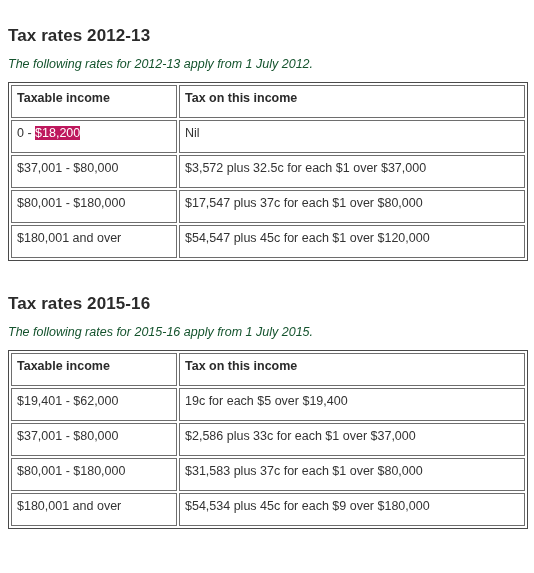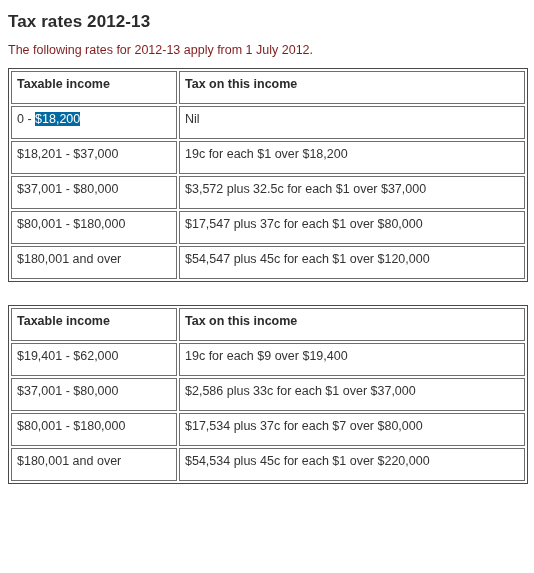--- a/index.html
+++ b/index.html
@@ -19,32 +19,33 @@
   .page {
     padding: 6px 8px 0 8px;
     box-sizing: border-box;
     width: 534px;
   }
 
   h2.section-heading {
     font-size: 17px;
     font-weight: bold;
     color: #2b2b2b;
-    margin: 6px 0 0 0;
+    margin: 20px 0 0 0;
     padding: 0;
     line-height: 20px;
     letter-spacing: 0.1px;
   }
 
   p.section-intro {
     font-size: 12.5px;
-    color: #7f1d1d;
+    color: #14532d;
     margin: 11px 0 0 0;
     padding: 0;
     line-height: 15px;
+    font-style: italic;
   }
 
   table.rates-table {
     border-collapse: separate;
     border-spacing: 2px;
     border: 1px solid #4a4a4a;
     width: 516px;
     margin: 10px 8px 0 0;
     background: #ffffff;
     table-layout: fixed;
@@ -67,21 +68,21 @@
 
   table.rates-table th {
     font-weight: bold;
     color: #2b2b2b;
   }
 
   table.rates-table col.col-income { width: 166px; }
   table.rates-table col.col-tax { width: 346px; }
 
   .sel-highlight {
-    background: #0369a1;
+    background: #be185d;
     color: #ffffff;
   }
 
   .spacer-between {
     height: 13px;
   }
 </style>
 </head>
 <body>
 
@@ -101,66 +102,64 @@
         <th>Taxable income</th>
         <th>Tax on this income</th>
       </tr>
     </thead>
     <tbody>
       <tr>
         <td><span>0 - </span><span class="sel-highlight">$18,200</span></td>
         <td>Nil</td>
       </tr>
       <tr>
-        <td>$18,201 - $37,000</td>
-        <td>19c for each $1 over $18,200</td>
-      </tr>
-      <tr>
         <td>$37,001 - $80,000</td>
         <td>$3,572 plus 32.5c for each $1 over $37,000</td>
       </tr>
       <tr>
         <td>$80,001 - $180,000</td>
         <td>$17,547 plus 37c for each $1 over $80,000</td>
       </tr>
       <tr>
         <td>$180,001 and over</td>
         <td>$54,547 plus 45c for each $1 over $120,000</td>
       </tr>
     </tbody>
   </table>
 
   <div class="spacer-between"></div>
 
+  <h2 class="section-heading">Tax rates 2015-16</h2>
 
+  <p class="section-intro">The following rates for 2015-16 apply from 1 July 2015.</p>
 
   <table class="rates-table">
     <colgroup>
       <col class="col-income">
       <col class="col-tax">
     </colgroup>
     <thead>
       <tr>
         <th>Taxable income</th>
         <th>Tax on this income</th>
       </tr>
     </thead>
     <tbody>
       <tr>
         <td>$19,401 - $62,000</td>
-        <td>19c for each $9 over $19,400</td>
+        <td>19c for each $5 over $19,400</td>
       </tr>
       <tr>
         <td>$37,001 - $80,000</td>
         <td>$2,586 plus 33c for each $1 over $37,000</td>
       </tr>
       <tr>
         <td>$80,001 - $180,000</td>
-        <td>$17,534 plus 37c for each $7 over $80,000</td>
+        <td>$31,583 plus 37c for each $1 over $80,000</td>
       </tr>
       <tr>
         <td>$180,001 and over</td>
-        <td>$54,534 plus 45c for each $1 over $220,000</td>
+        <td>$54,534 plus 45c for each $9 over $180,000</td>
       </tr>
     </tbody>
   </table>
 
 </div>
 
 </body></html>

